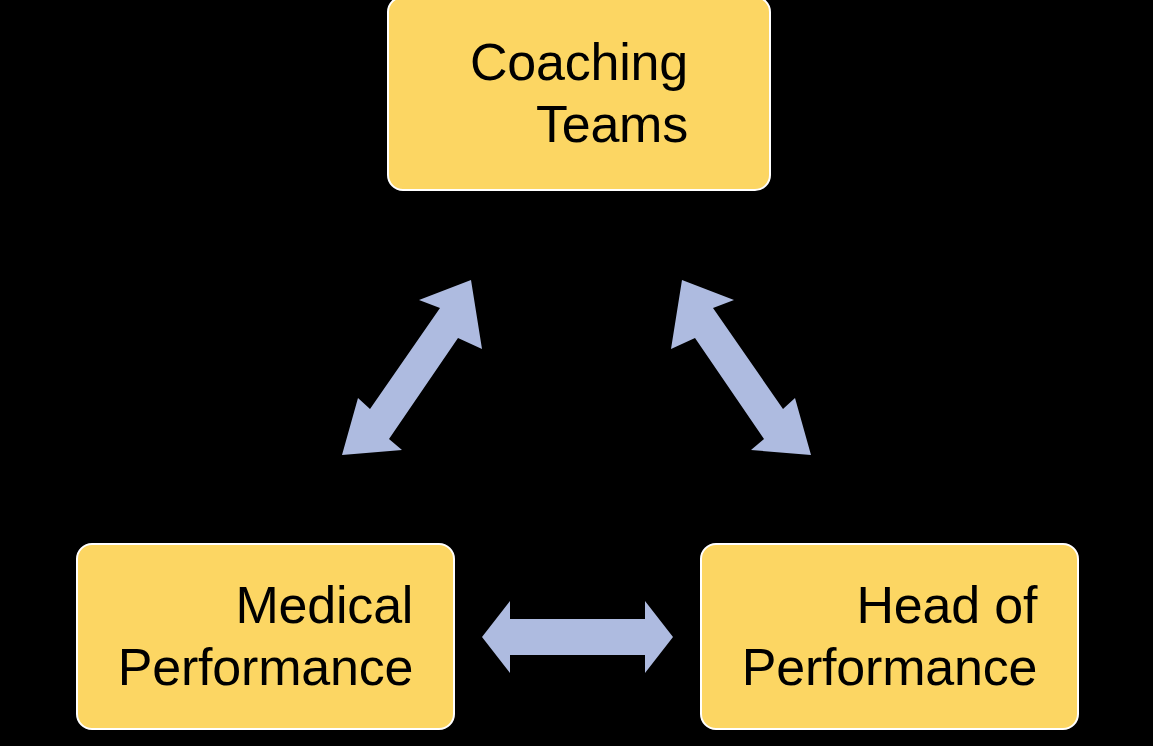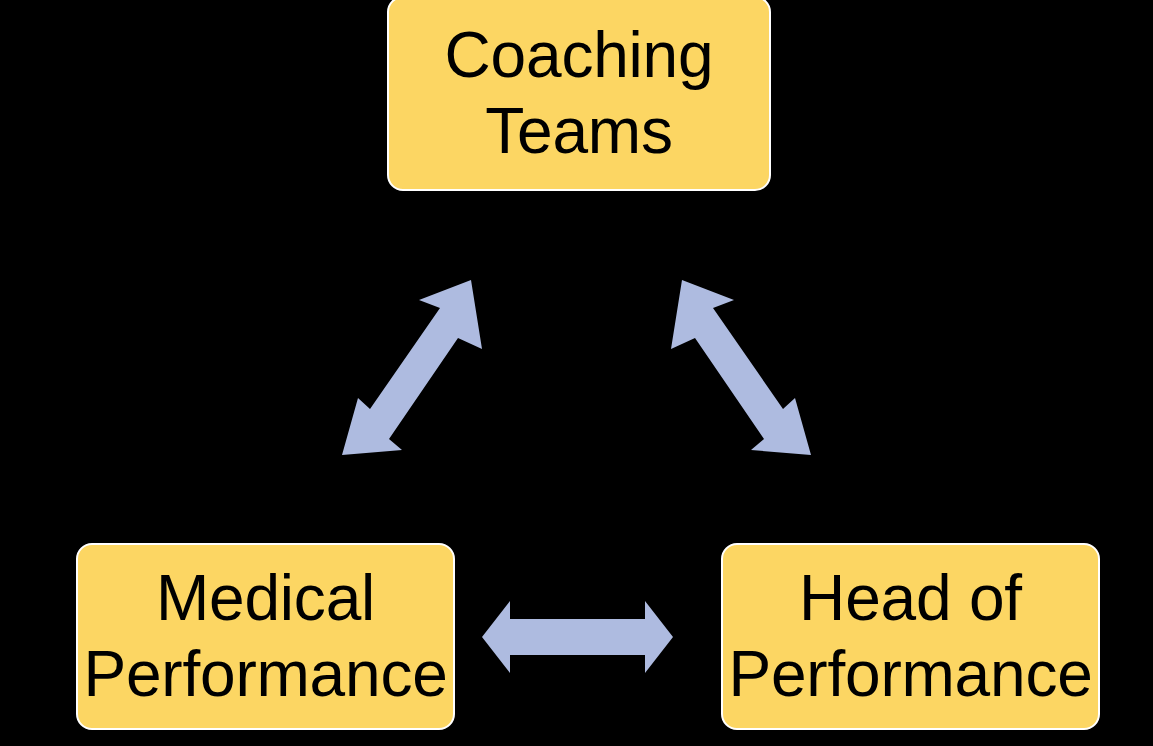--- a/index.html
+++ b/index.html
@@ -28,46 +28,46 @@
     border: 2px solid #FFFFFF;
     border-radius: 16px;
     display: flex;
     align-items: center;
     justify-content: center;
     text-align: center;
   }
   .node-label {
     color: #000000;
     font-family: "Liberation Sans", sans-serif;
-    font-size: 64px;
+    font-size: 52px;
     line-height: 1.18;
     font-weight: 400;
     letter-spacing: -0.2px;
     white-space: pre-line;
     padding: 0 6px;
+    text-align: right;
   }
 
   #node-coaching-teams {
     left: 387px;
     top: -4px;
     width: 384px;
     height: 195px;
   }
   #node-medical-coordinator {
     left: 76px;
     top: 543px;
     width: 379px;
     height: 187px;
   }
   #node-head-of-performance {
     left: 700px;
     top: 543px;
     width: 379px;
     height: 187px;
-    margin-left: 21px;
   }
 
   
   .arrow-svg {
     position: absolute;
     overflow: visible;
   }
   .arrow-shape {
     fill: #AEBBE0;
   }

